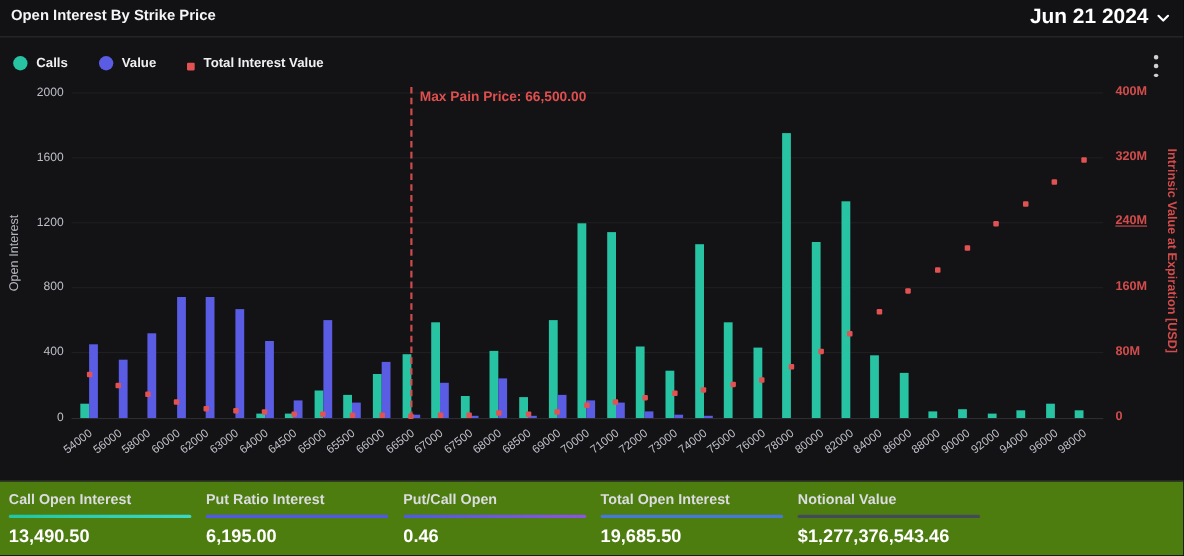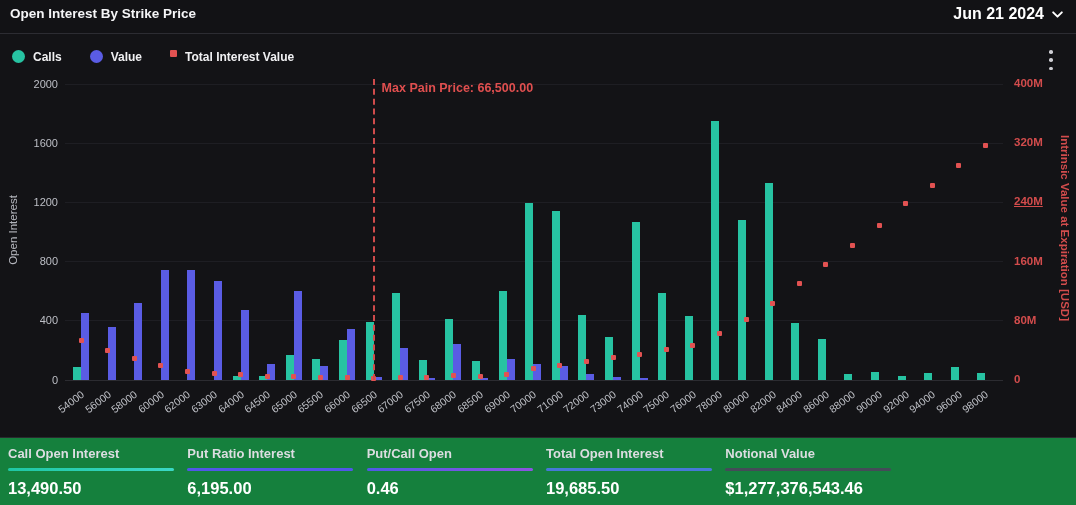--- a/index.html
+++ b/index.html
@@ -5,43 +5,43 @@
   html,body{margin:0;padding:0;background:#0e0e10;}
   .stage{
     position:relative;width:1076px;height:505px;background:#131316;
     font-family:"Liberation Sans","DejaVu Sans",sans-serif;overflow:hidden;
     color:#e8e8ea;
   }
   
   .hdr{position:absolute;top:0;left:0;right:0;height:33px;border-bottom:1px solid #2c2c32;background:#121215;}
   .hdr-title{position:absolute;left:10px;top:6px;font-size:13.5px;font-weight:700;color:#f5f5f7;}
   .date-sel{position:absolute;right:12px;top:5px;display:flex;align-items:center;gap:7px;cursor:pointer;}
-  .date-sel span{font-size:16px;font-weight:700;color:#fff;}
+  .date-sel span{font-size:19px;font-weight:700;color:#fff;}
   
   .legend{position:absolute;top:50px;left:12px;display:flex;align-items:center;gap:28px;}
-  .lg-item{display:flex;align-items:flex-start;gap:8px;}
+  .lg-item{display:flex;align-items:flex-end;gap:8px;}
   .lg-dot{width:13px;height:13px;border-radius:50%;}
   .lg-sq{width:7px;height:7px;border-radius:1px;}
   .lg-label{font-size:12px;font-weight:700;color:#f0f0f2;}
   .kebab{position:absolute;right:18px;top:50px;width:14px;height:20px;display:flex;flex-direction:column;align-items:center;justify-content:space-between;cursor:pointer;}
   .kebab i{width:3.5px;height:3.5px;border-radius:50%;background:#cfcfd4;}
   
   .gridline{position:absolute;height:1px;background:#1e1e23;}
   .gridline.base{background:#2c2c31;}
   .ytick-l{position:absolute;width:46px;text-align:right;font-size:11px;color:#bdbfc6;}
   .ytick-r{position:absolute;text-align:left;font-size:11.5px;font-weight:700;color:#d24c4c;}
   .xlabel{position:absolute;width:60px;text-align:right;font-size:10.5px;color:#bfc1c7;transform:rotate(-37deg);transform-origin:100% 0;}
   .bar{position:absolute;}
   .dot{position:absolute;width:5px;height:5px;border-radius:1px;}
   .axis-title-left{position:absolute;left:-32px;top:224px;width:90px;text-align:center;font-size:11.5px;color:#b4b6bd;transform:rotate(-90deg);}
   .axis-title-right{position:absolute;right:-104px;top:222px;width:230px;text-align:center;font-size:11.5px;font-weight:700;color:#d24c4c;transform:rotate(90deg);}
   .maxpain-line{position:absolute;width:0;border-left:2px dashed #cf4b4b;}
   .maxpain-label{position:absolute;font-size:12.5px;font-weight:700;color:#e04f4f;white-space:nowrap;}
   
-  .footer{position:absolute;left:0;right:0;top:437px;bottom:0;border-top:1px solid #2a2a2f;background:#15803d;}
+  .footer{position:absolute;left:0;right:0;top:437px;bottom:0;border-top:1px solid #2a2a2f;background:#4d7c0f;}
   .sum-cell{position:absolute;top:8px;width:166px;}
   .sum-label{font-size:13px;font-weight:700;color:#dcdde1;white-space:nowrap;}
   .sum-line{height:3px;border-radius:2px;margin-top:7px;}
   .sum-value{margin-top:8px;font-size:16.5px;font-weight:700;color:#ffffff;white-space:nowrap;}
 </style>
 </head>
 <body>
 
 <div class="stage">
 

